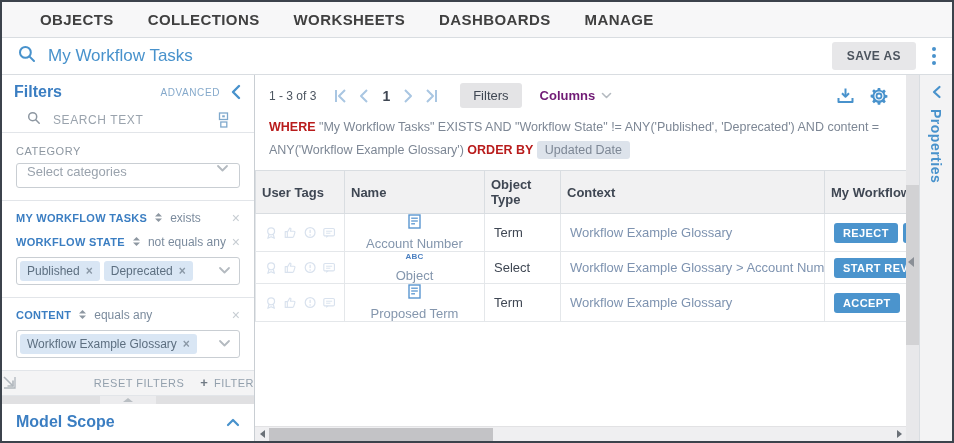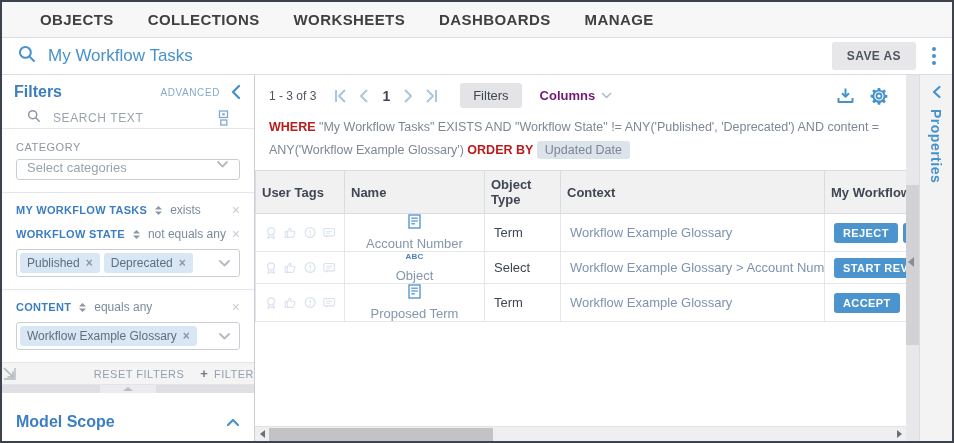--- a/index.html
+++ b/index.html
@@ -56,21 +56,21 @@
   .chipbox .chev{margin-left:auto;display:flex;cursor:pointer;}
   .sb-footer{margin-top:12px;background:#f4f4f5;border-top:1px solid #e2e5e9;border-bottom:1px solid #e2e5e9;height:30px;display:flex;align-items:center;padding:0 0;}
   .sb-footer .spacer{flex:1;}
   .sb-footer .reset{font-size:11px;color:#93a0ad;letter-spacing:.5px;cursor:pointer;}
   .sb-footer .addf{font-size:11px;color:#93a0ad;letter-spacing:.5px;margin-left:16px;cursor:pointer;}
   .sb-footer .addf b{color:#707a85;font-size:13px;font-weight:700;margin-right:2px;}
   .sb-bottom{margin-top:auto;}
   .handlebar{height:8px;background:#e0e0e2;position:relative;}
   .handlebar .grip{position:absolute;left:50%;transform:translateX(-50%);top:0;width:56px;height:8px;background:#ececee;display:flex;align-items:center;justify-content:center;cursor:pointer;}
   .grip .tri{width:0;height:0;border-left:5px solid transparent;border-right:5px solid transparent;border-bottom:4px solid #b9bec3;}
-  .modelscope{display:flex;align-items:center;padding:20px 14px 10px 14px;}
+  .modelscope{display:flex;align-items:center;padding:9px 14px 10px 14px;}
   .modelscope .ms-title{font-size:16px;font-weight:700;color:#3b7ec2;}
   .modelscope .chev{margin-left:auto;display:flex;cursor:pointer;}
   
   .main{flex:1;min-width:0;background:#fff;display:flex;flex-direction:column;position:relative;}
   .toolbar{display:flex;align-items:center;padding:8px 12px 6px 14px;flex:0 0 auto;}
   .pag-count{font-size:12px;color:#4c5560;margin-right:12px;}
   .pag-btn{display:flex;align-items:center;margin:0 5px;cursor:pointer;}
   .pag-page{font-size:14px;font-weight:700;color:#3f4753;margin:0 8px;cursor:pointer;}
   .filters-btn{background:#e4e4e6;border:none;border-radius:3px;padding:5px 13px;font-size:13px;color:#3f4753;margin-left:16px;cursor:pointer;font-family:inherit;}
   .columns-btn{display:flex;align-items:center;gap:6px;font-size:13px;color:#701a75;margin-left:18px;cursor:pointer;font-weight:bold;}

